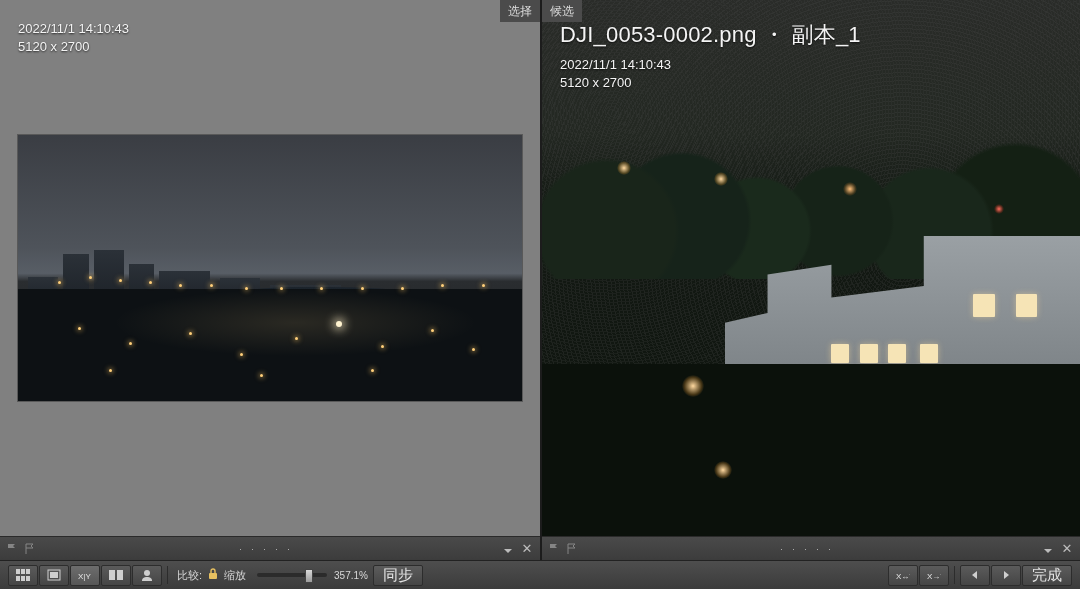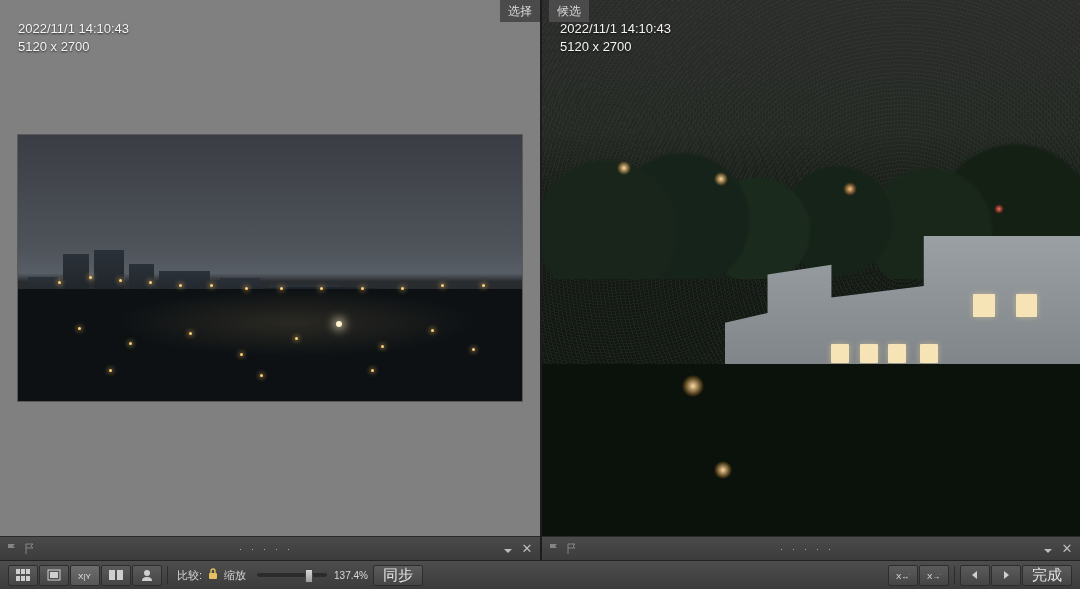--- a/index.html
+++ b/index.html
@@ -3,21 +3,21 @@
 <meta charset="utf-8">
 <style>
   html,body{margin:0;padding:0;width:1080px;height:589px;background:#2a2a2a;font-family:"Helvetica Neue",Arial,"PingFang SC","Microsoft YaHei",sans-serif;color:#e0e0e0;overflow:hidden;user-select:none}
   .app{display:flex;flex-direction:column;width:100%;height:100%}
   .compare{flex:1;display:flex;min-height:0}
   .pane{position:relative;display:flex;flex-direction:column;background:#808080}
   .pane.left{width:540px;border-right:2px solid #1c1c1c}
   .pane.right{flex:1}
   .pane-tag{position:absolute;top:0;font-size:12px;line-height:18px;padding:2px 8px;background:#4b4b4b;color:#ddd;z-index:4;cursor:default}
   .pane.left .pane-tag{right:0}
-  .pane.right .pane-tag{left:7px}
+  .pane.right .pane-tag{left:0}
   .pane-info{position:absolute;top:20px;left:18px;z-index:5;text-shadow:0 1px 2px rgba(0,0,0,.7);color:#f4f4f4}
   .pane-title{font-size:22px;font-weight:400;margin:0 0 6px 0;letter-spacing:.2px}
   .pane-meta{font-size:13px;line-height:18px}
   .pane-canvas{flex:1;display:flex;align-items:center;justify-content:center;overflow:hidden}
   .thumb{width:504px;height:266px;background:#0e1216;position:relative;overflow:hidden;box-shadow:0 0 0 1px rgba(0,0,0,.3)}
   .sky{position:absolute;inset:0;background:linear-gradient(#3a3d43 0%,#4e535a 42%,#585e66 52%,#2a2d30 55%,#14171a 100%)}
   .skyline{position:absolute;left:0;right:0;top:42%;height:22%;}
   .bld{position:absolute;bottom:0;background:linear-gradient(#2b3138,#1c2127);}
   .b1{left:2%;width:6%;height:48%}
   .b2{left:9%;width:5%;height:88%}
@@ -132,20 +132,21 @@
         <span class="strip-chevron"><svg viewBox="0 0 12 12">
               <path d="M2 4l4 4 4-4z"></path>
             </svg></span>
         <span class="strip-close">✕</span>
       </div>
     </div>
 
     <div class="pane right">
       <div class="pane-tag">候选</div>
       <div class="pane-info">
+        <div class="pane-title">DJI_0053-0002.png ・ 副本_1</div>
         <div class="pane-meta">2022/11/1 14:10:43</div>
         <div class="pane-meta">5120 x 2700</div>
       </div>
       <div class="pane-canvas">
         <div class="zoomed">
           <div class="z-sky"></div>
           <div class="z-noise"></div>
           <div class="z-trees"></div>
           <div class="z-bld">
             <div class="z-win" style="left:30%;top:56%;width:5%;height:10%"></div>
@@ -224,21 +225,21 @@
     <div class="b-sep"></div>
     <span class="b-label">比较:</span>
     <span class="lock-icon"><svg viewBox="0 0 12 12">
           <rect x="2" y="5" width="8" height="6" rx="1"></rect>
           <path d="M4 5V3a2 2 0 014 0v2" fill="none" stroke="#e7c060" stroke-width="1.4"></path>
         </svg></span>
     <span class="b-label">缩放</span>
     <div class="slider">
         <div class="sthumb" style="left:48px"></div>
       </div>
-    <span class="zoom-val">137.4%</span>
+    <span class="zoom-val">357.1%</span>
     <div class="txtbtn">同步</div>
 
     <div class="spacer"></div>
 
     <div class="b-btn">
         <svg viewBox="0 0 14 12">
           <text x="0" y="10" font-size="8" fill="#e6e6e6">X↔Y</text>
         </svg>
       </div>
     <div class="b-btn">

